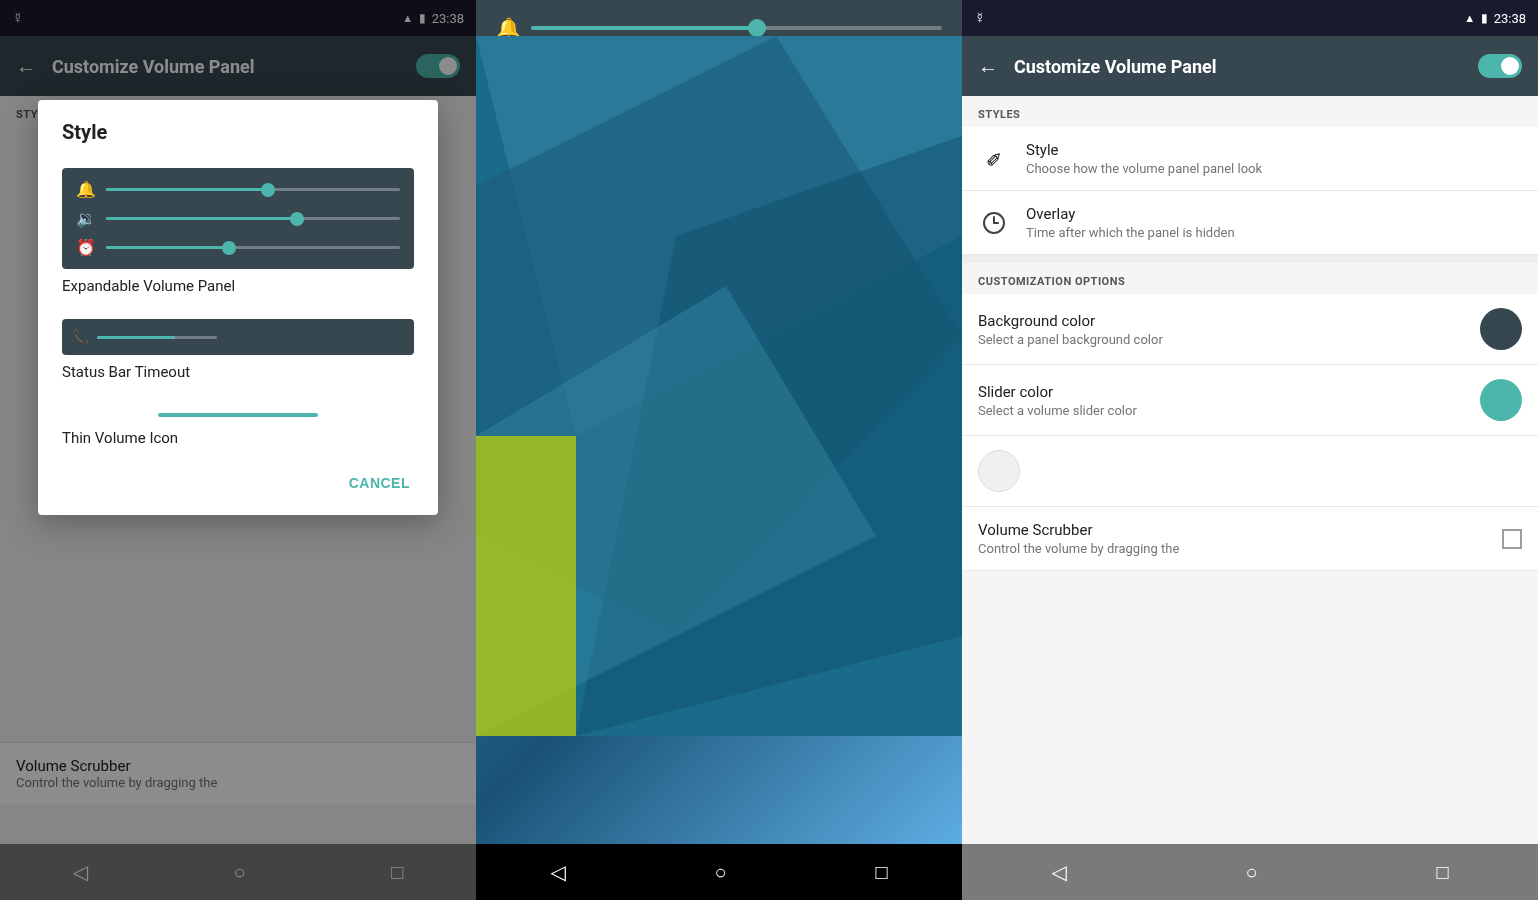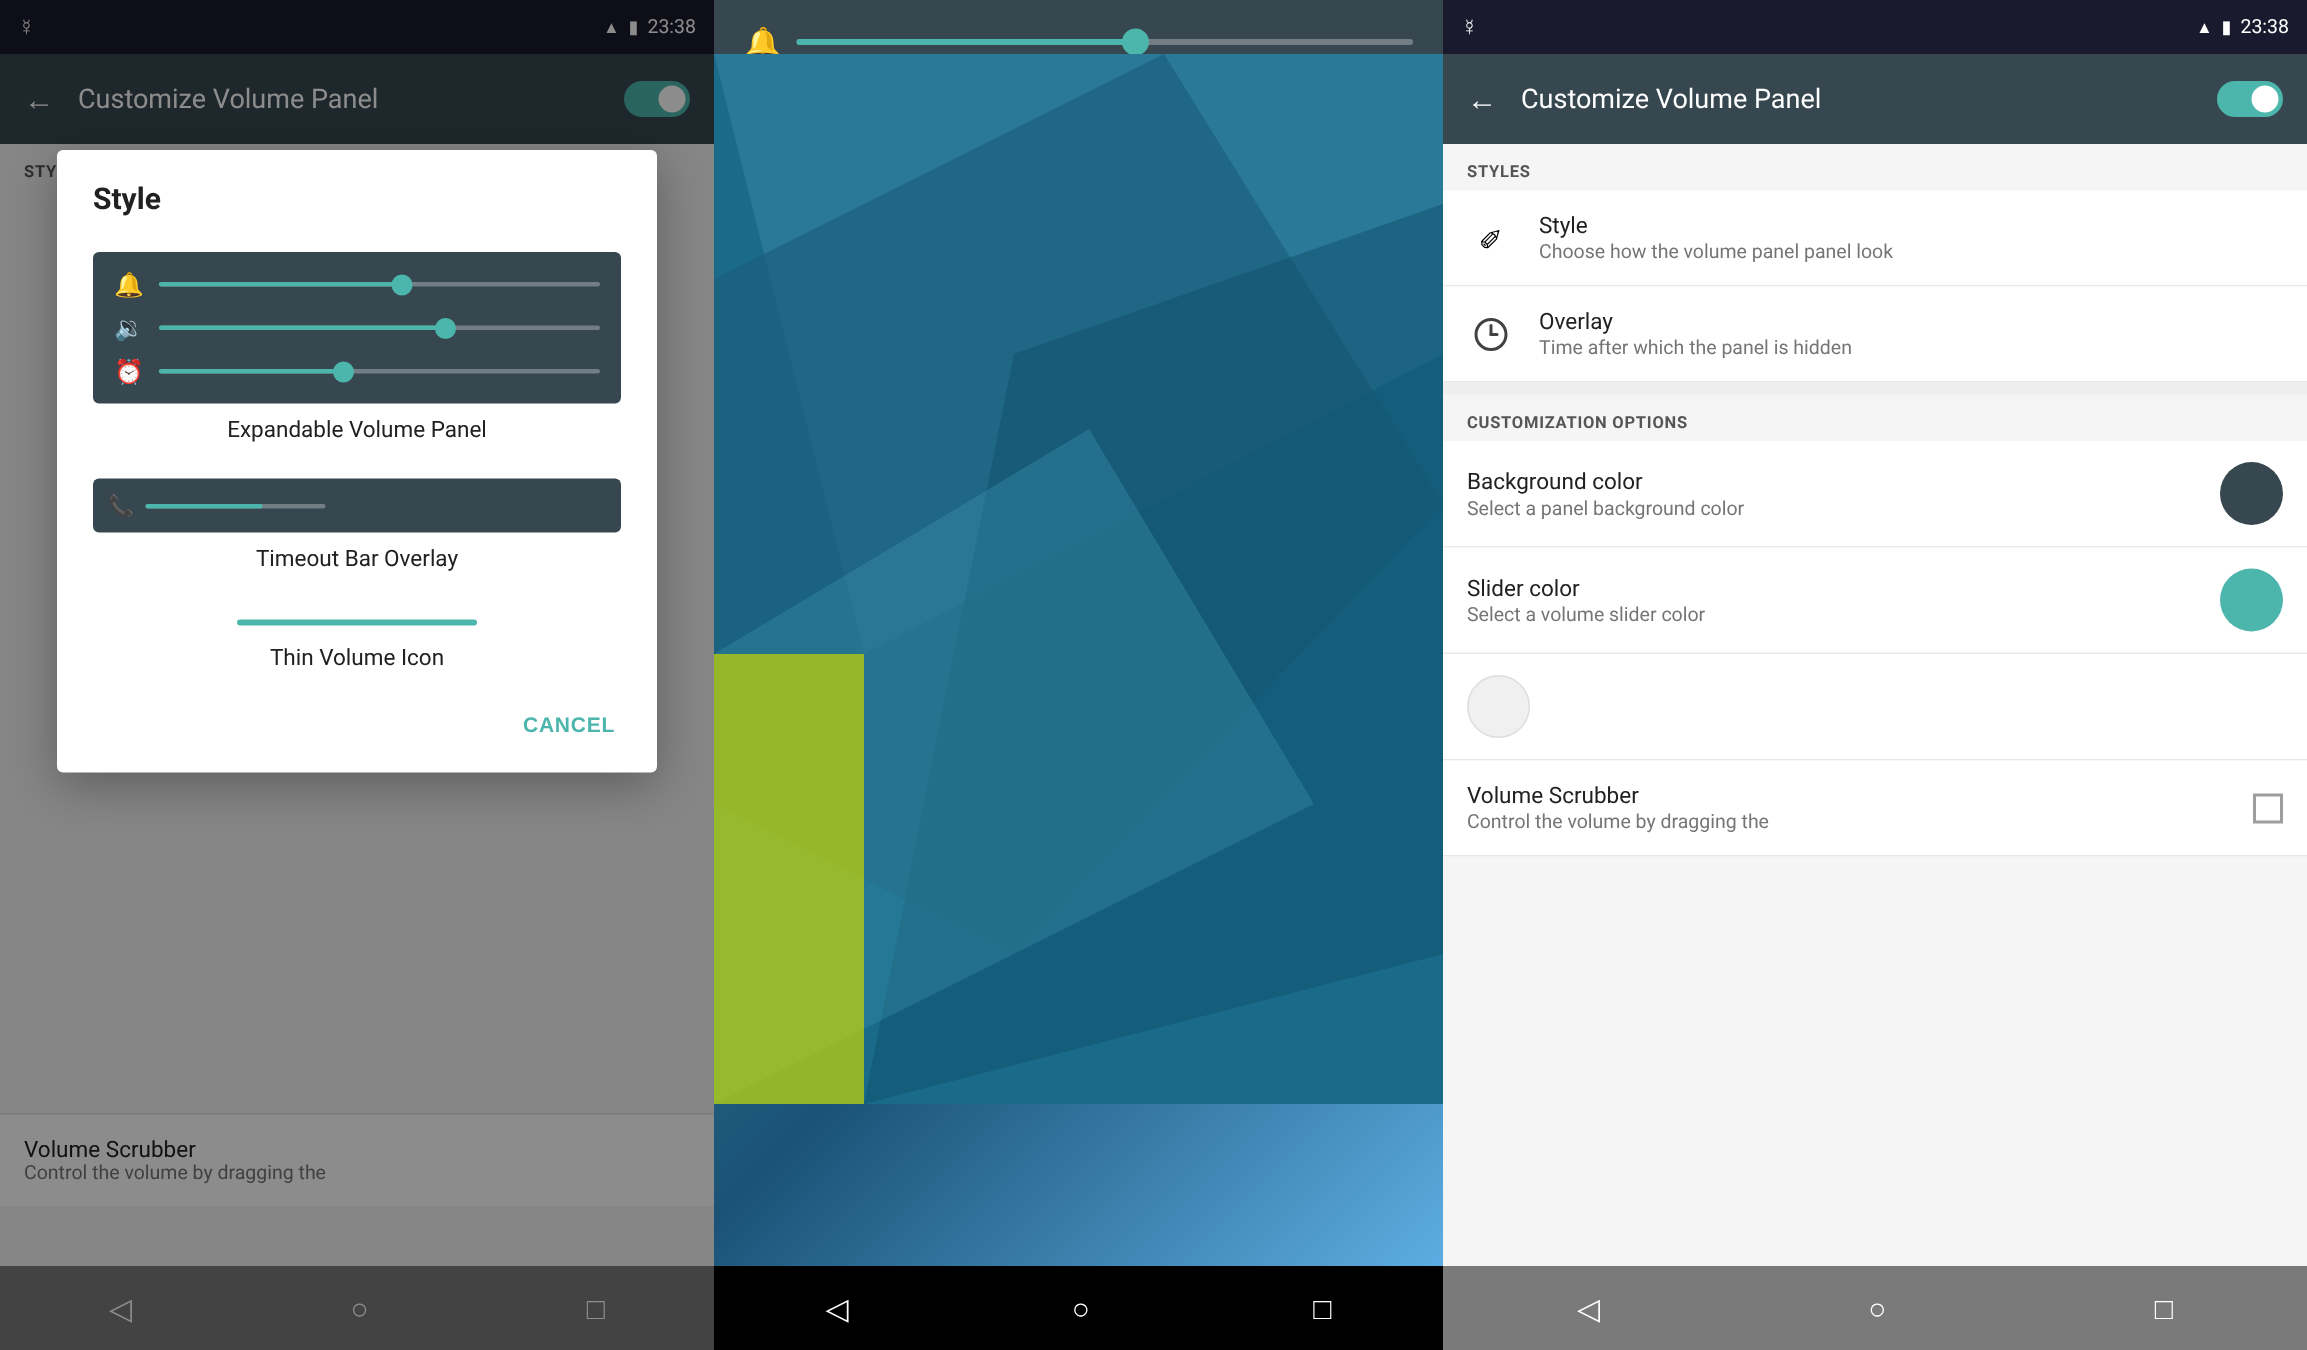--- a/index.html
+++ b/index.html
@@ -53,21 +53,21 @@
     .app-bar {
       height: 60px;
       background: #37474f;
       display: flex;
       align-items: center;
       padding: 0 16px;
       color: #fff;
       gap: 16px;
       flex-shrink: 0;
     }
-    .app-bar-title { font-size: 18px; font-weight: 400; flex: 1; }
+    .app-bar-title { font-size: 18px; font-weight: 700; flex: 1; }
     .toggle-switch {
       width: 44px;
       height: 24px;
       background: #4db6ac;
       border-radius: 12px;
       position: relative;
       cursor: pointer;
     }
     .toggle-switch::after {
       content: '';
@@ -156,21 +156,21 @@
     .dialog-option {
       padding: 12px 24px;
       display: flex;
       flex-direction: column;
       gap: 8px;
       cursor: pointer;
     }
     .dialog-option-label {
       font-size: 15px;
       color: #212121;
-      text-align: center;
+      text-align: left;
     }
     
     .preview-expandable {
       background: #37474f;
       border-radius: 4px;
       padding: 12px 14px;
       display: flex;
       flex-direction: column;
       gap: 10px;
     }
@@ -410,21 +410,21 @@
         <div class="dialog-option-label">Expandable Volume Panel</div>
       </div>
 
       <div class="dialog-option">
         <div class="preview-statusbar">
           <span class="statusbar-icon" style="font-size:14px;">📞</span>
           <div class="statusbar-track">
             <div class="statusbar-fill"></div>
           </div>
         </div>
-        <div class="dialog-option-label">Timeout Bar Overlay</div>
+        <div class="dialog-option-label">Status Bar Timeout</div>
       </div>
 
       <div class="dialog-option">
         <div class="preview-thinstrip">
           <div class="thin-strip"></div>
         </div>
         <div class="dialog-option-label">Thin Volume Icon</div>
       </div>
 
       <div class="dialog-actions">

